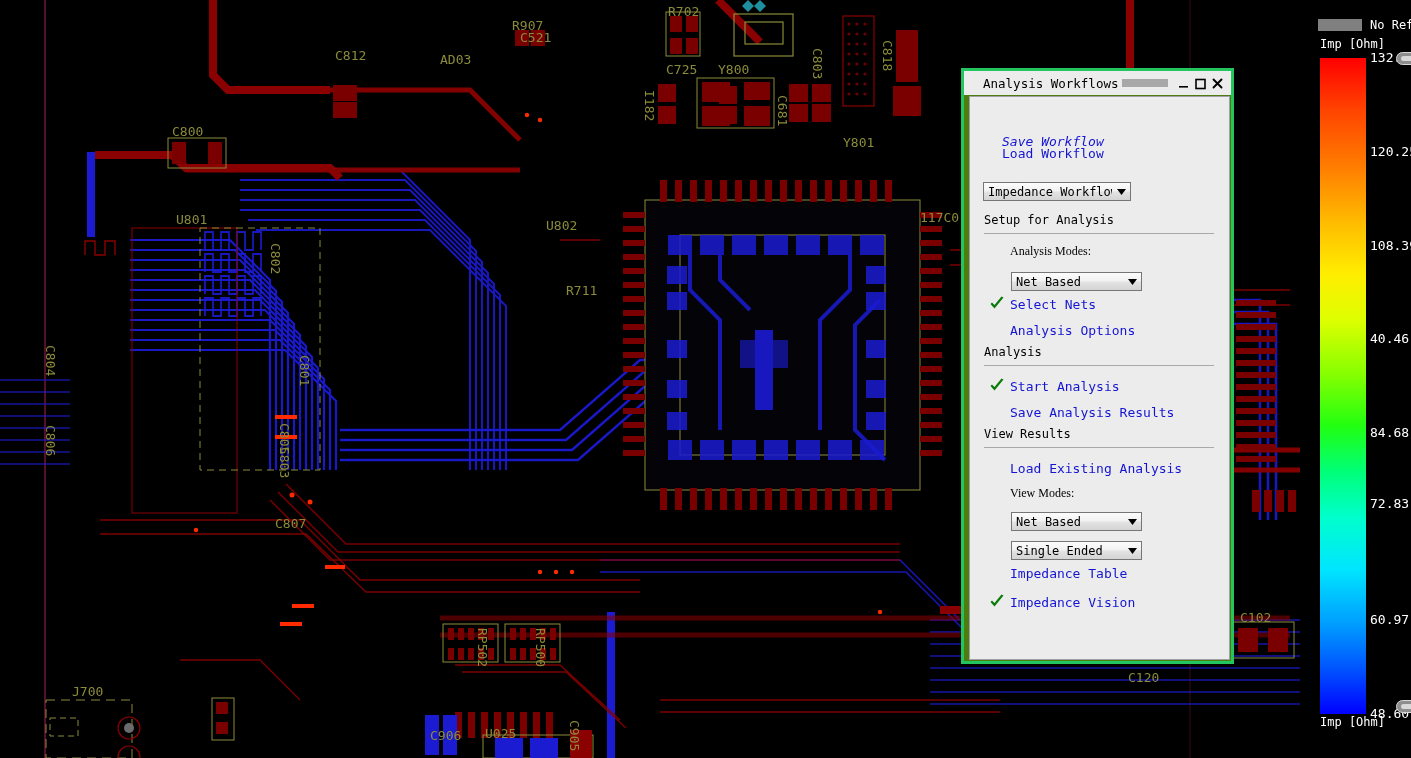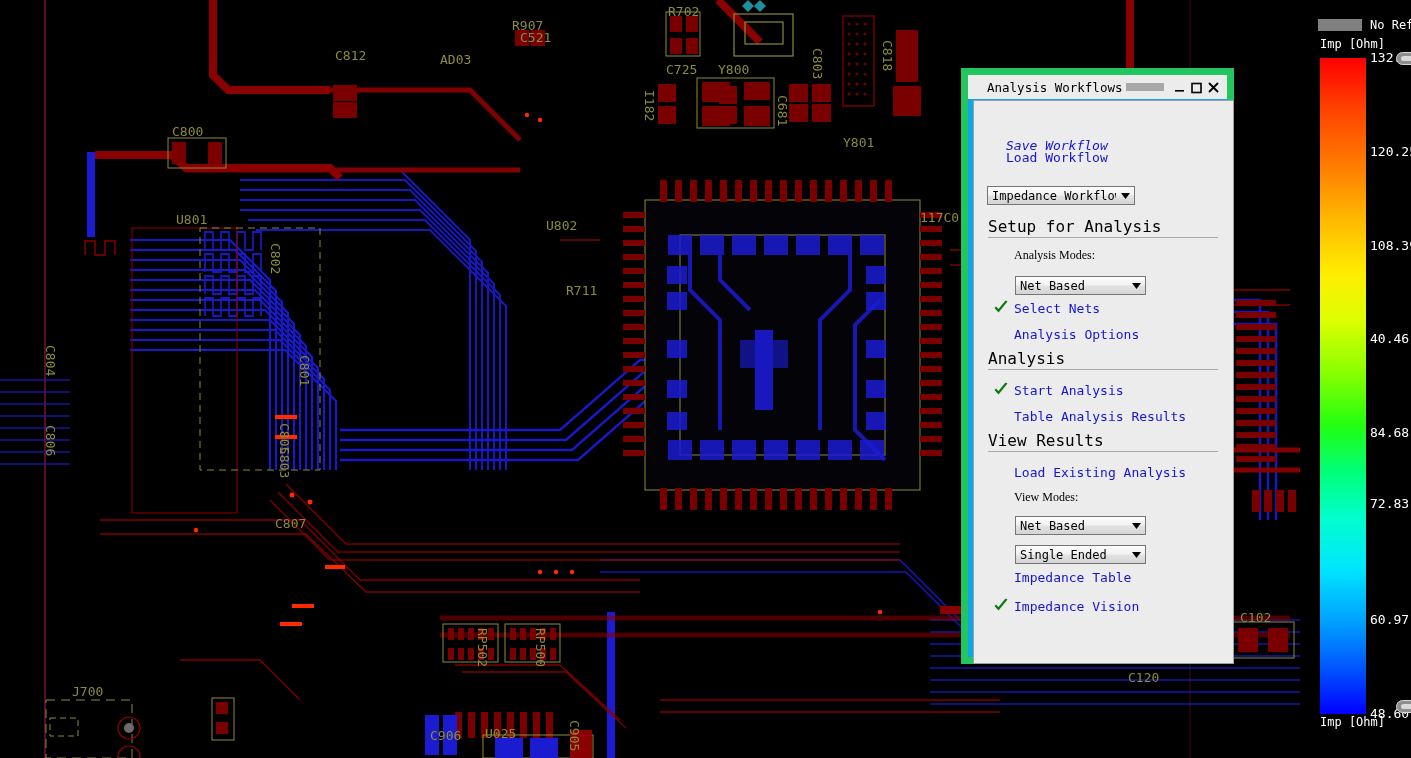--- a/index.html
+++ b/index.html
@@ -110,22 +110,22 @@
     border-radius: 3px;
   }
   #legend-handle-top { left: 84px; top: 52px; }
   #legend-handle-bottom { left: 84px; top: 700px; }
 
   
   #dialog {
     position: absolute;
     left: 961px; top: 68px;
     width: 273px; height: 596px;
-    background: #0ea5e9;
-    border: 7px solid #22c55e;
+    background: #4d7c0f;
+    border: 3px solid #22c55e;
     box-sizing: border-box;
     z-index: 60;
   }
   #dialog-titlebar {
     position: relative;
     height: 24px;
     background: #ececec;
     display: flex;
     align-items: center;
     padding: 0 5px 0 0;
@@ -176,21 +176,21 @@
   .wf-plain {
     position: absolute;
     color: #000000;
     font-size: 12px;
     font-family: Liberation Serif, serif;
     white-space: nowrap;
   }
   .wf-section {
     position: absolute;
     color: #000000;
-    font-size: 16px;
+    font-size: 12px;
     white-space: nowrap;
   }
   .wf-rule {
     position: absolute;
     height: 1px;
     background: #a9a9a9;
   }
   .wf-check {
     position: absolute;
     width: 16px; height: 16px;
@@ -764,21 +764,21 @@
     <div class="wf-section" style="left:14px; top:248px;">Analysis</div>
     <div class="wf-rule" style="left:14px; top:268px; width:230px;"></div>
 
     <div class="wf-check" style="left:19px; top:281px;">
       <svg width="16" height="16" viewBox="0 0 16 16">
         <path d="M1.5 8 L5.5 12.5 L14.5 1.5 L12.5 0.5 L5.5 9 L3 6.5 Z" fill="#0a7a0a"></path>
       </svg>
     </div>
     <div class="wf-link" style="left:40px; top:282px;">Start Analysis</div>
 
-    <div class="wf-link" style="left:40px; top:308px;">Table Analysis Results</div>
+    <div class="wf-link" style="left:40px; top:308px;">Save Analysis Results</div>
 
     <div class="wf-section" style="left:14px; top:330px;text-align:center;">View Results</div>
     <div class="wf-rule" style="left:14px; top:350px; width:230px;"></div>
 
     <div class="wf-link" style="left:40px; top:364px;">Load Existing Analysis</div>
 
     <div class="wf-plain" style="left:40px; top:389px;">View Modes:</div>
 
     <div class="wf-combo" style="left:41px; top:415px; width:131px;">
       <span class="combo-text">Net Based</span>

